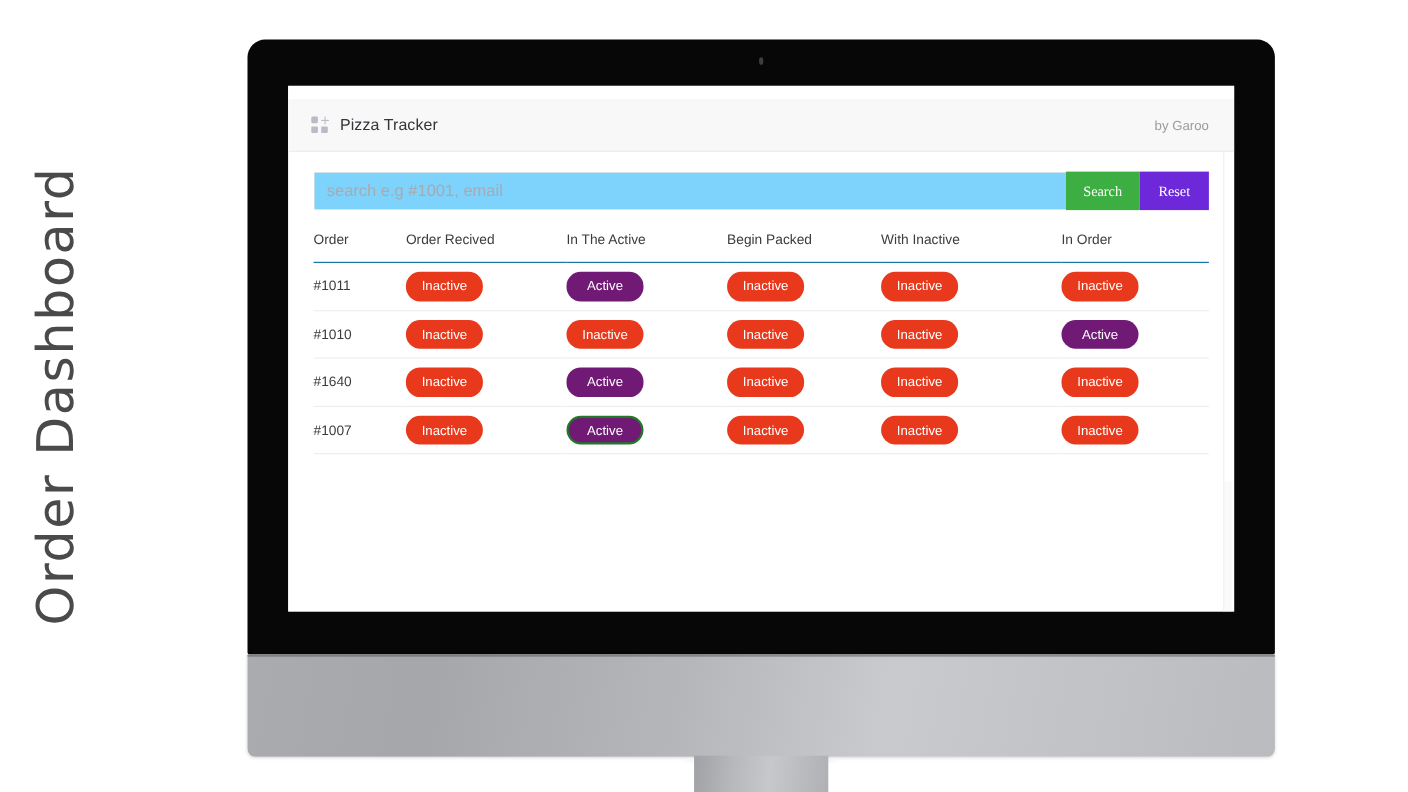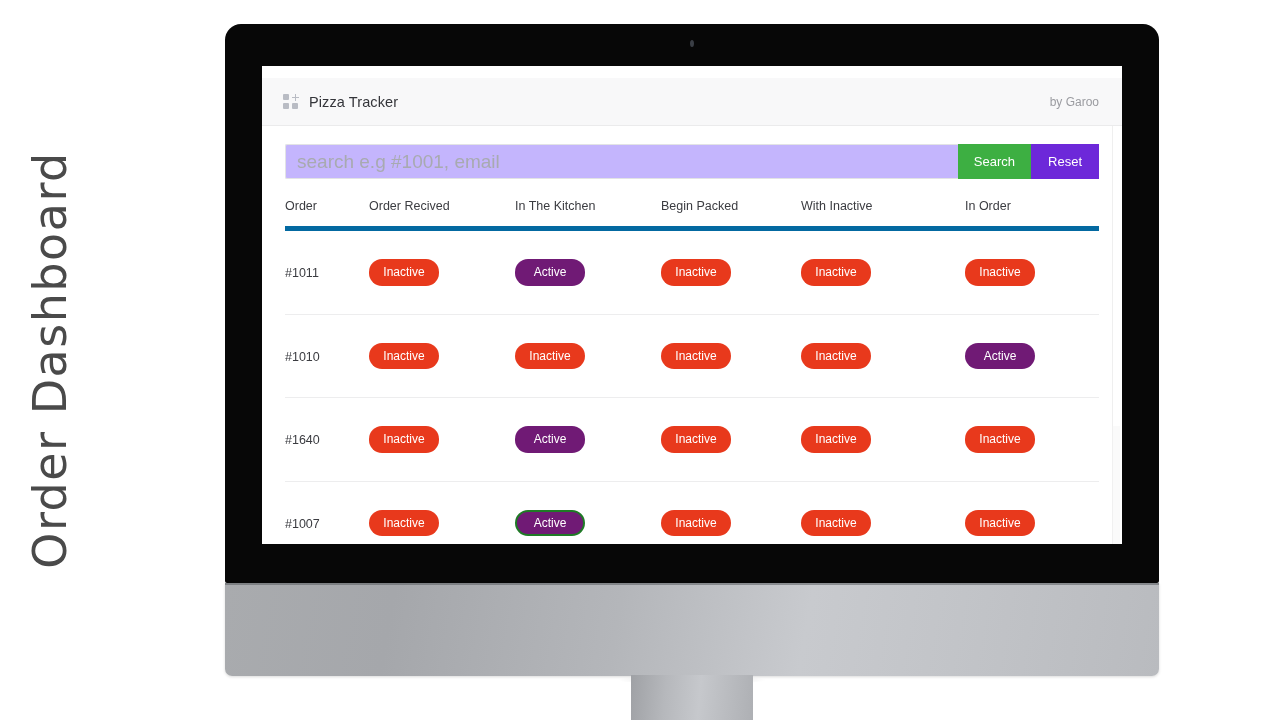--- a/index.html
+++ b/index.html
@@ -34,21 +34,21 @@
     font-weight: 400;
     letter-spacing: 1.5px;
     color: #4a4a4a;
     font-family: "DejaVu Sans", sans-serif;
   }
 
   
   #monitor {
     position: absolute;
     left: 225px;
-    top: 24px;
+    top: 36px;
     width: 934px;
     height: 684px;
   }
   .bezel {
     position: absolute;
     left: 0;
     top: 0;
     width: 934px;
     height: 559px;
     background: #070707;
@@ -200,59 +200,59 @@
   .search-row {
     display: flex;
     align-items: stretch;
     height: 35px;
     margin-bottom: 20px;
   }
   .search-input {
     flex: 1 1 auto;
     border: 1px solid #e2e3e5;
     border-right: none;
-    background: #c4b5fd;
-    font-size: 19px;
+    background: #7dd3fc;
+    font-size: 15px;
     color: #4d4f55;
     padding: 12px 11px;
     outline: none;
     font-family: "Liberation Sans", sans-serif;
     border-radius: 2px 0 0 2px;
     box-sizing: border-box;
   }
   .search-input::placeholder { color: #a8aab0; }
   .btn-search, .btn-reset {
     border: none;
     color: #fff;
     font-size: 13px;
-    font-family: Liberation Sans, sans-serif;
+    font-family: Liberation Serif, serif;
     cursor: pointer;
     padding: 0 16px;
     line-height: 1;
     text-align: center;
   }
   .btn-search { background: #3daf42; }
   .btn-reset  { background: #6d28d9; padding: 0 17px; }
 
   
   table.orders {
     width: 100%;
     border-collapse: collapse;
     table-layout: fixed;
   }
   table.orders th {
     text-align: left;
     font-size: 12.5px;
     font-weight: 400;
     color: #3b3c41;
     padding: 0 0 13px 0;
-    border-bottom: 5px solid #0369a1;
+    border-bottom: 1px solid #0369a1;
   }
   table.orders td {
-    padding: 28px 0;
+    padding: 8px 0;
     border-bottom: 1px solid #ededee;
     vertical-align: middle;
     margin-top: 12px;
   }
   table.orders tbody tr:last-child td { border-bottom: 1px solid #ededee; }
 
   th.c-order, td.c-order { width: 84px; }
   th.c-1, td.c-1 { width: 146px; }
   th.c-2, td.c-2 { width: 146px; }
   th.c-3, td.c-3 { width: 140px; }
@@ -346,21 +346,21 @@
               <input class="search-input" type="text" placeholder="search e.g #1001, email" style="">
               <button class="btn-search">Search</button>
               <button class="btn-reset">Reset</button>
             </div>
 
             <table class="orders">
               <thead>
                 <tr>
                   <th class="c-order">Order</th>
                   <th class="c-1">Order Recived</th>
-                  <th class="c-2">In The Kitchen</th>
+                  <th class="c-2">In The Active</th>
                   <th class="c-3">Begin Packed</th>
                   <th class="c-4">With Inactive</th>
                   <th class="c-5">In Order</th>
                 </tr>
               </thead>
               <tbody id="orders-body">
                   <tr>
                     <td class="c-order"><span class="order-id">#1011</span></td>
                     <td class="c-1"><button class="status-btn inactive">Inactive</button></td>
                     <td class="c-2"><button class="status-btn active">Active</button></td>

